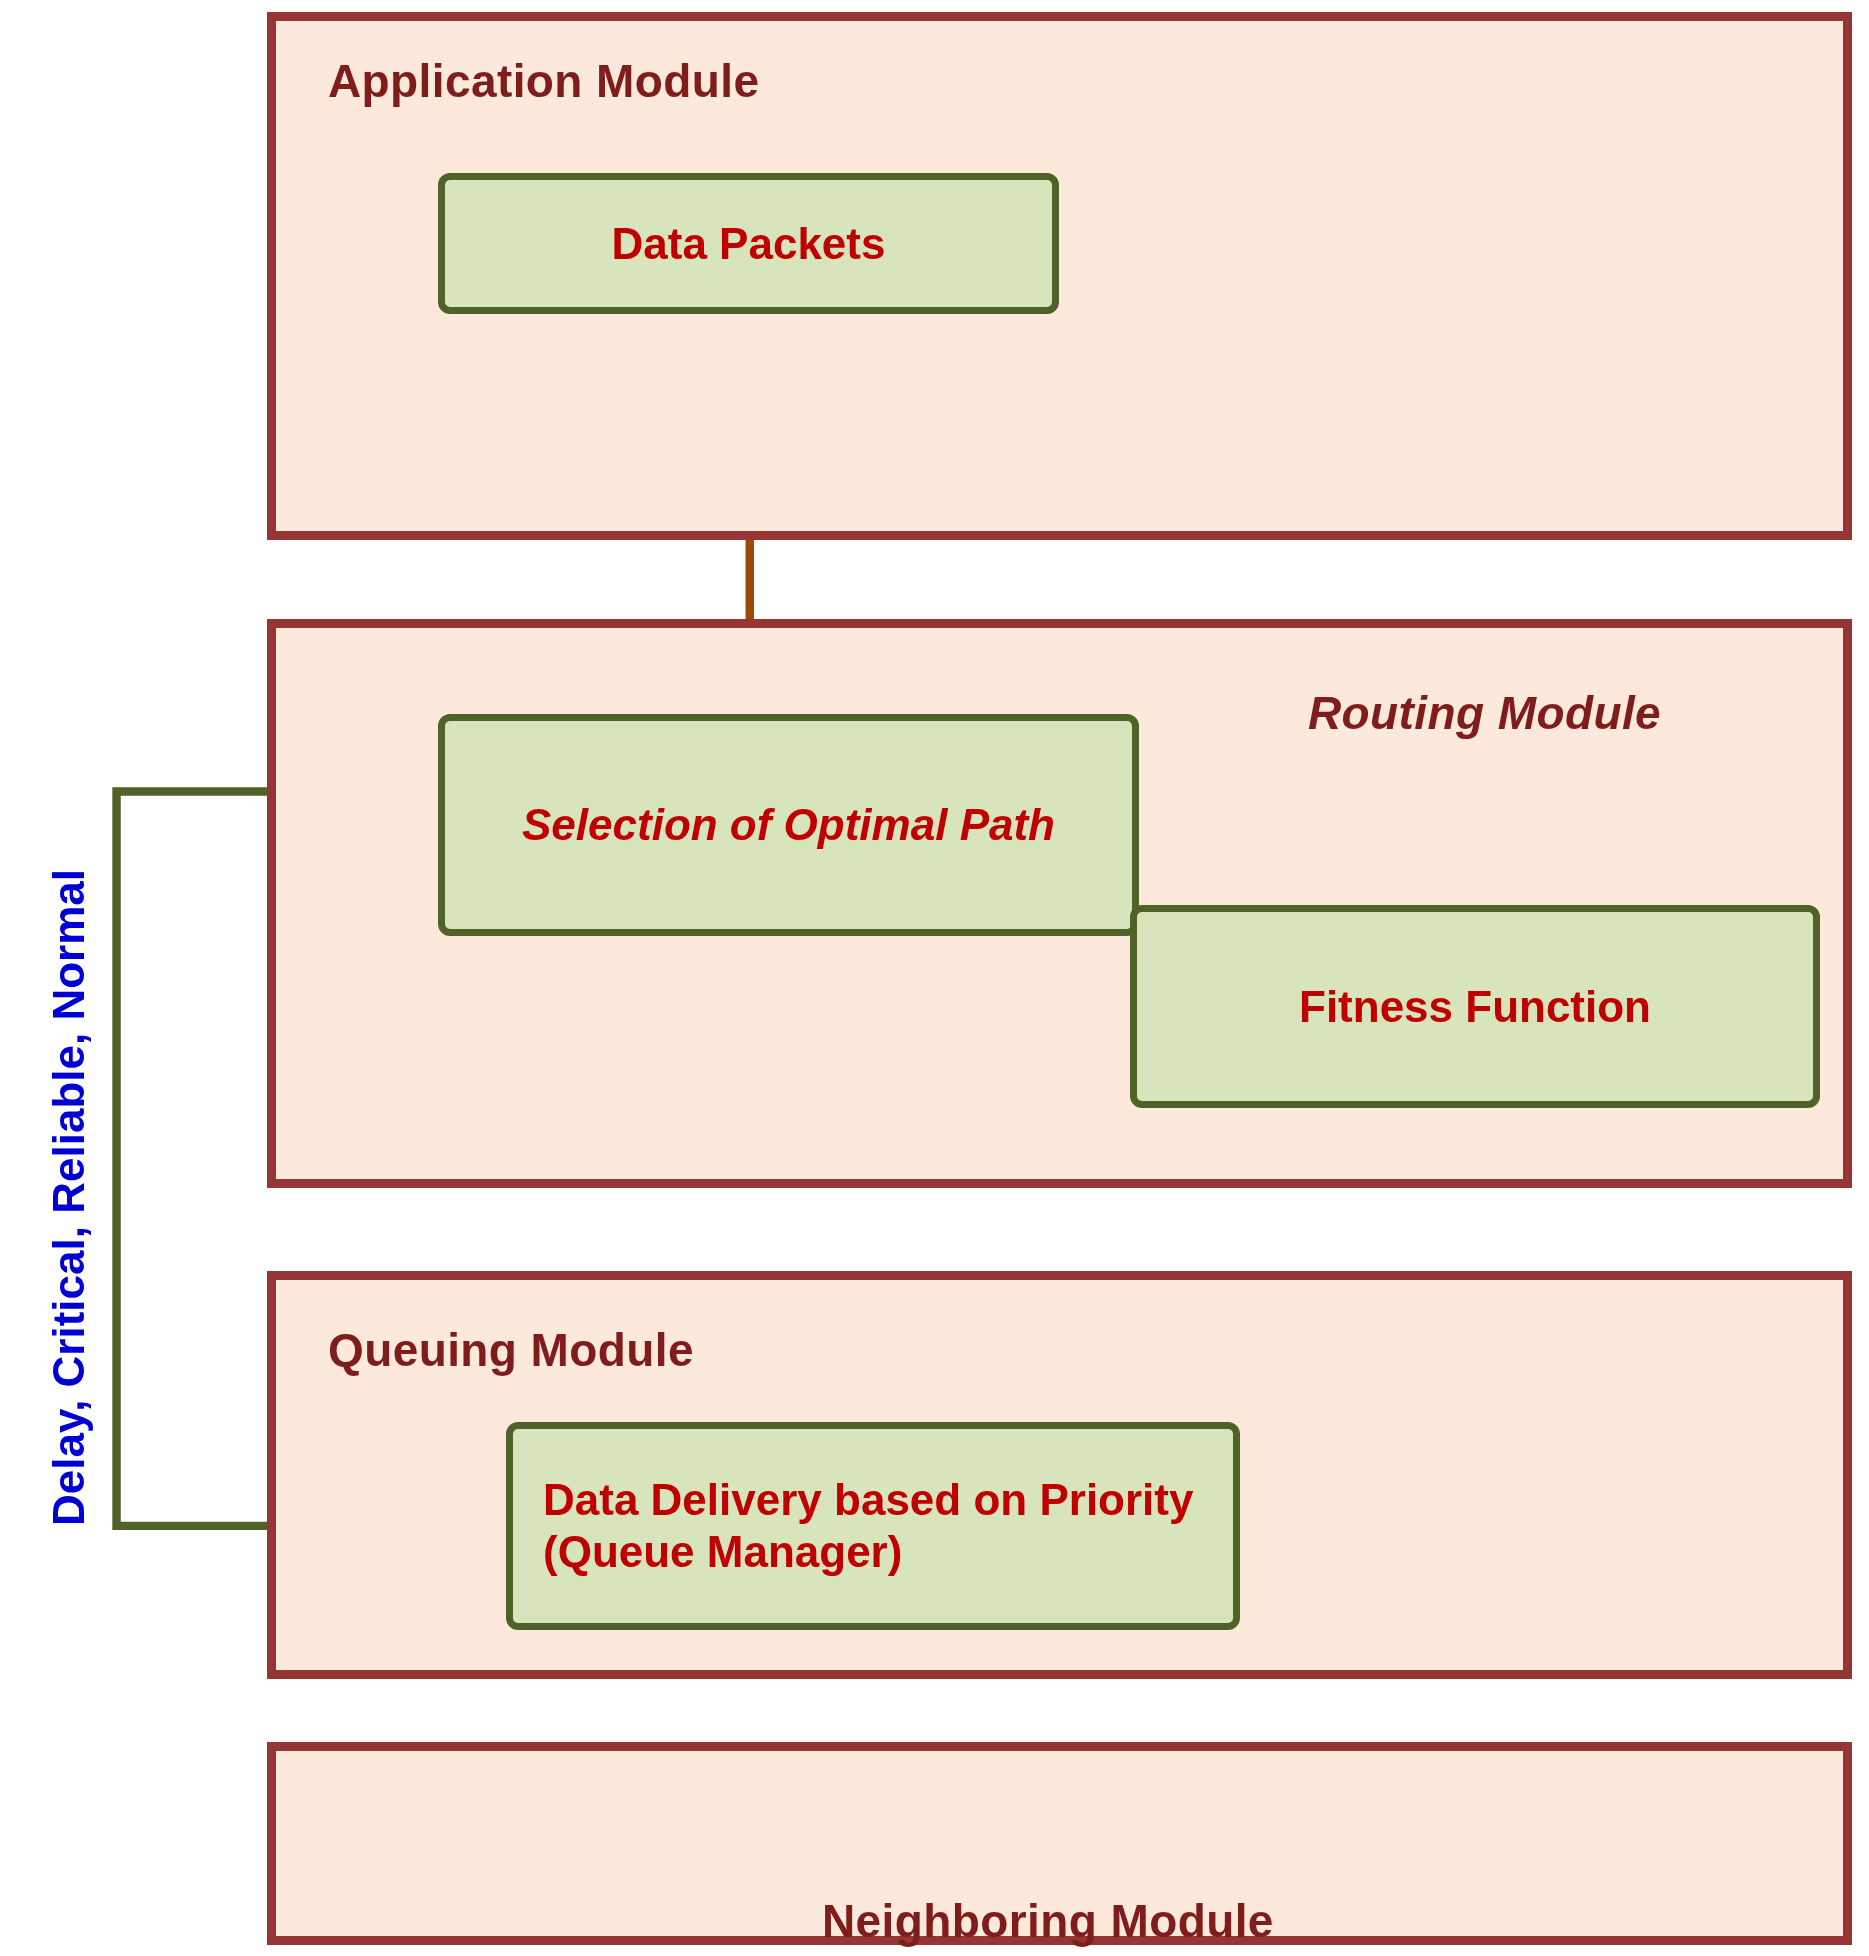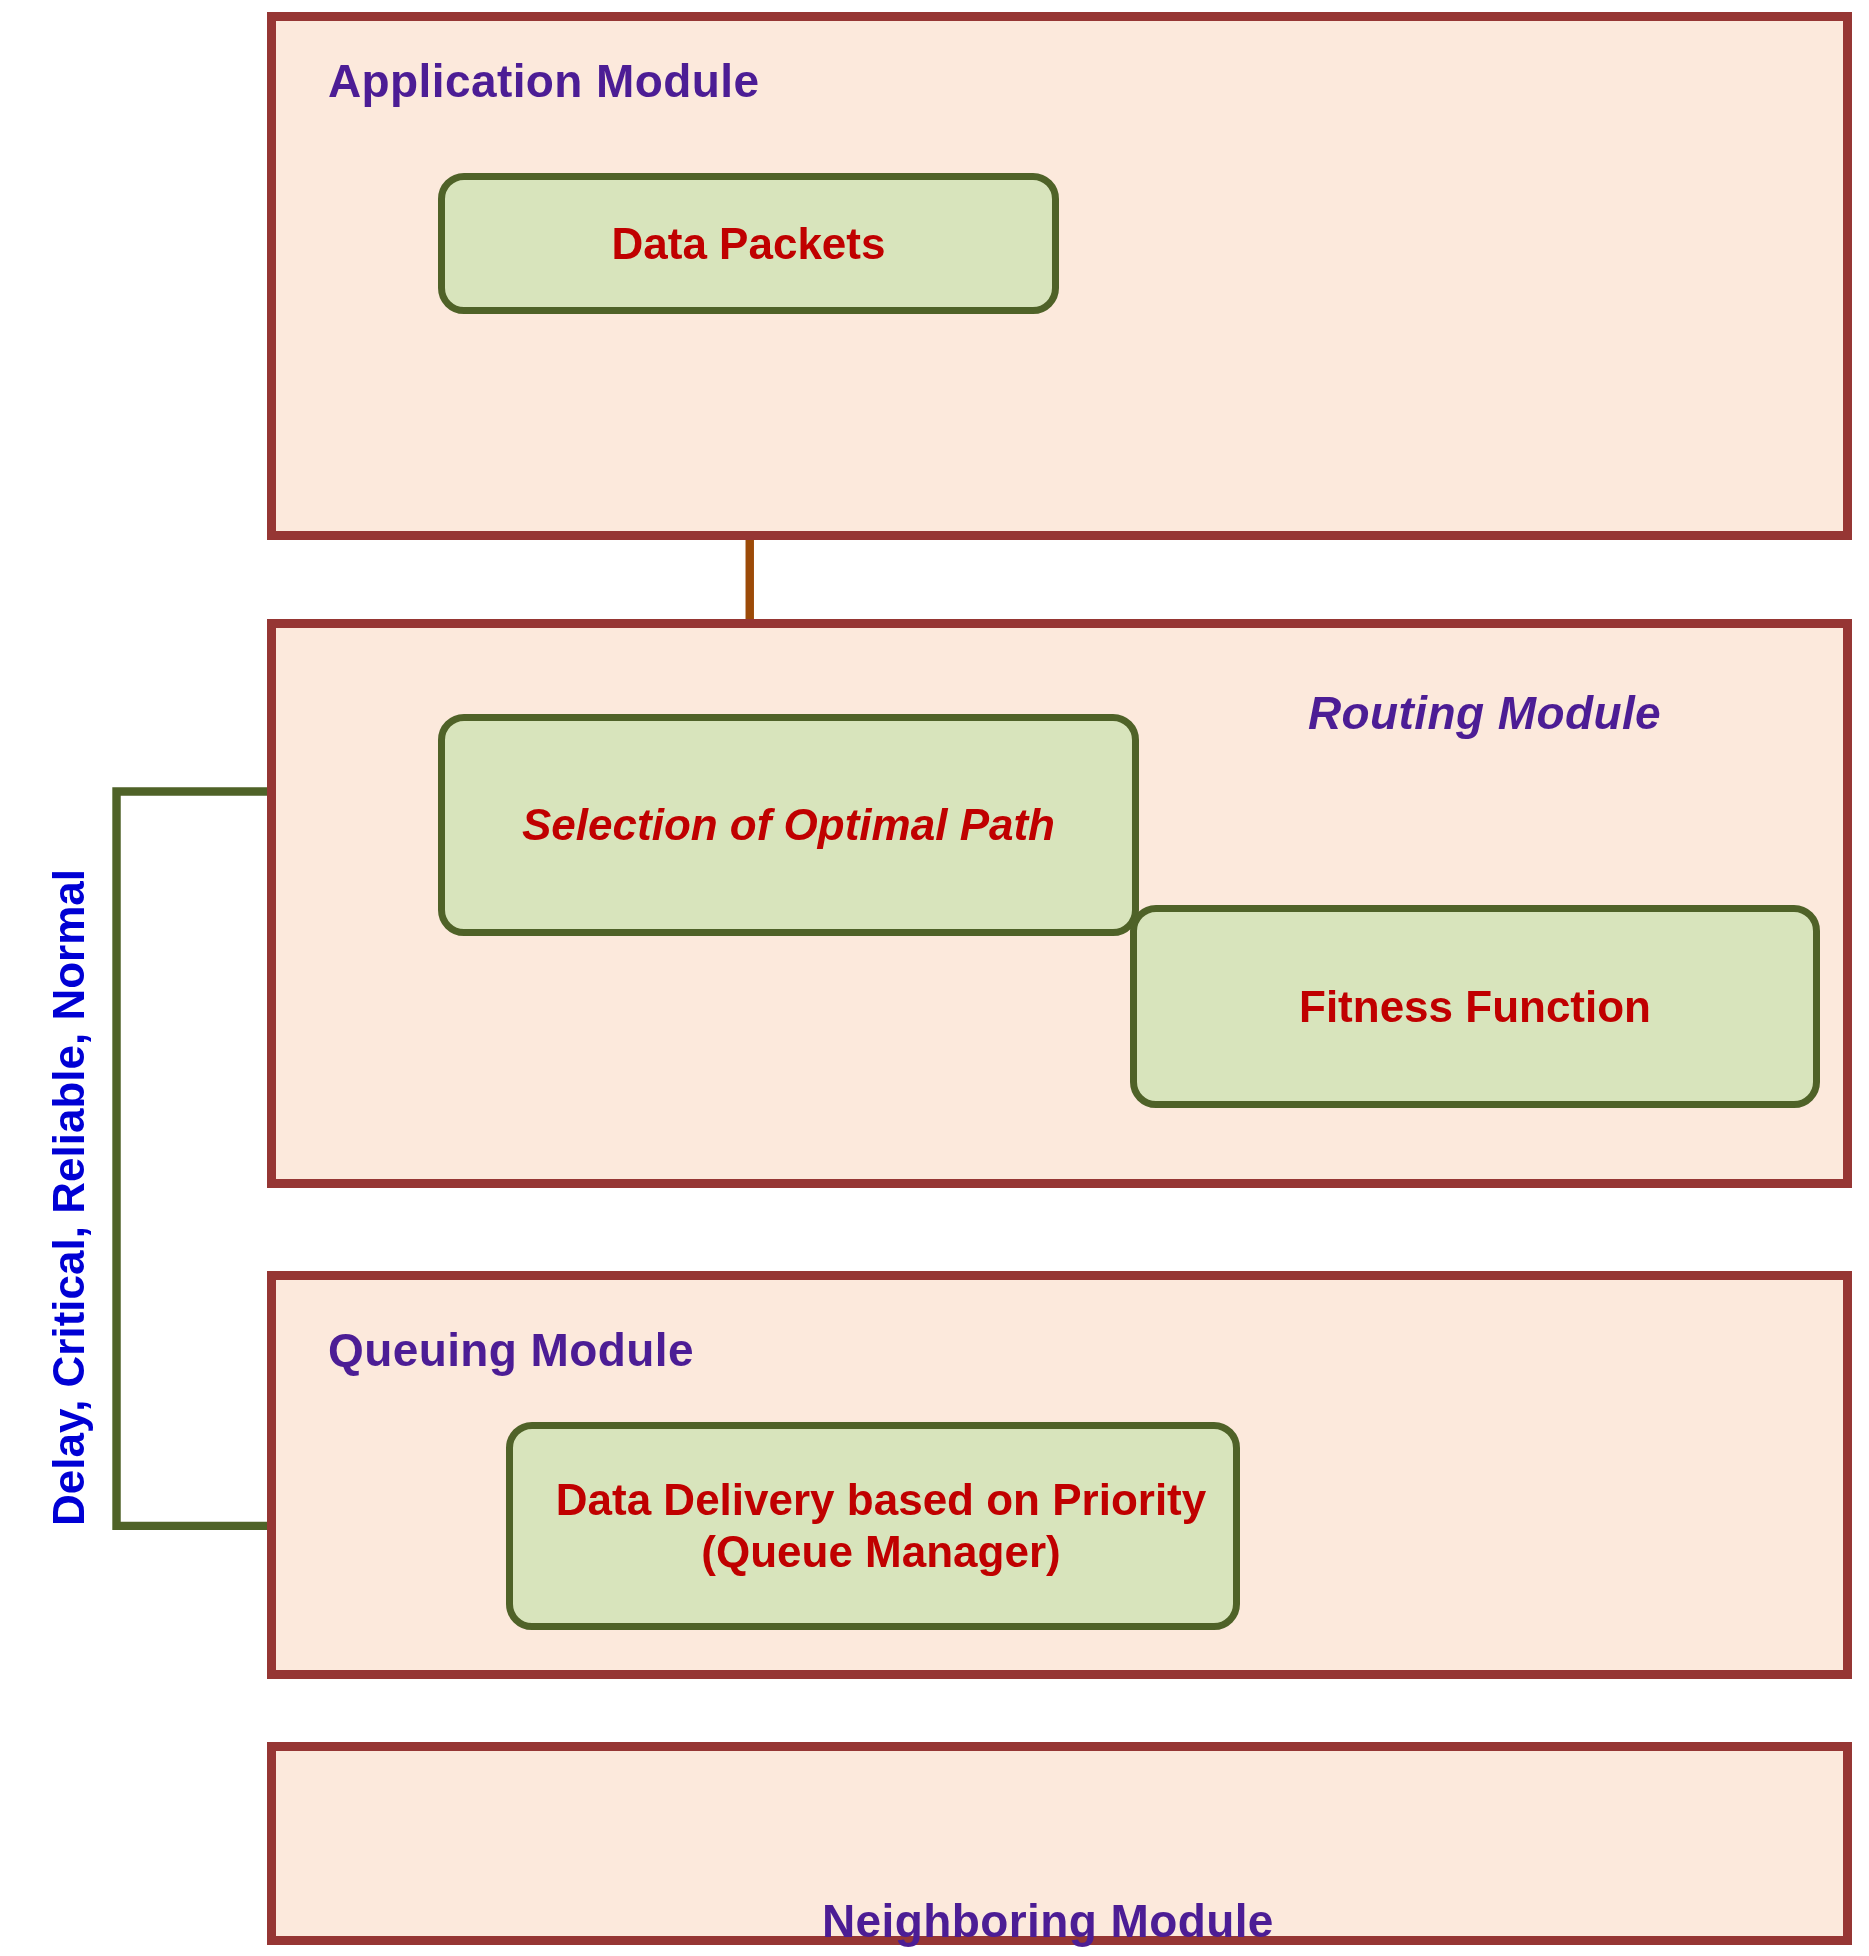--- a/index.html
+++ b/index.html
@@ -1,24 +1,24 @@
 <!DOCTYPE html>
 <html style="font-size:12.3px"><head>
 <meta charset="utf-8">
 <style>
   html,body{margin:0;padding:0;background:#ffffff;}
   body{font-family:"Liberation Sans",sans-serif;}
   #stage{position:relative;width:1869px;height:1957px;background:#ffffff;overflow:hidden;}
   #wires{position:absolute;left:0;top:0;width:1869px;height:1957px;pointer-events:none;}
 
   .module{position:absolute;box-sizing:border-box;background:#fce9dc;border:9.2px solid #963634;}
-  .module-label{position:absolute;color:#4c1d95;font-weight:bold;font-size:46px;letter-spacing:0.4px;white-space:nowrap;}
+  .module-label{position:absolute;color:#7f1d1d;font-weight:bold;font-size:46px;letter-spacing:0.4px;white-space:nowrap;}
 
   .node{position:absolute;box-sizing:border-box;background:#d8e4bc;border:7px solid #4f6228;
-        border-radius:26px;display:flex;align-items:center;justify-content:center;text-align:center;}
+        border-radius:12px;display:flex;align-items:center;justify-content:center;}
   .node span{color:#c00000;font-weight:bold;font-size:44px;line-height:1.18;padding:0 14px;}
 
   .side-label{position:absolute;color:#0000d4;font-weight:bold;font-size:44px;white-space:nowrap;
               transform-origin:0 0;transform:rotate(-90deg);}
 </style>
 </head>
 <body>
 
 <div id="stage">
 

